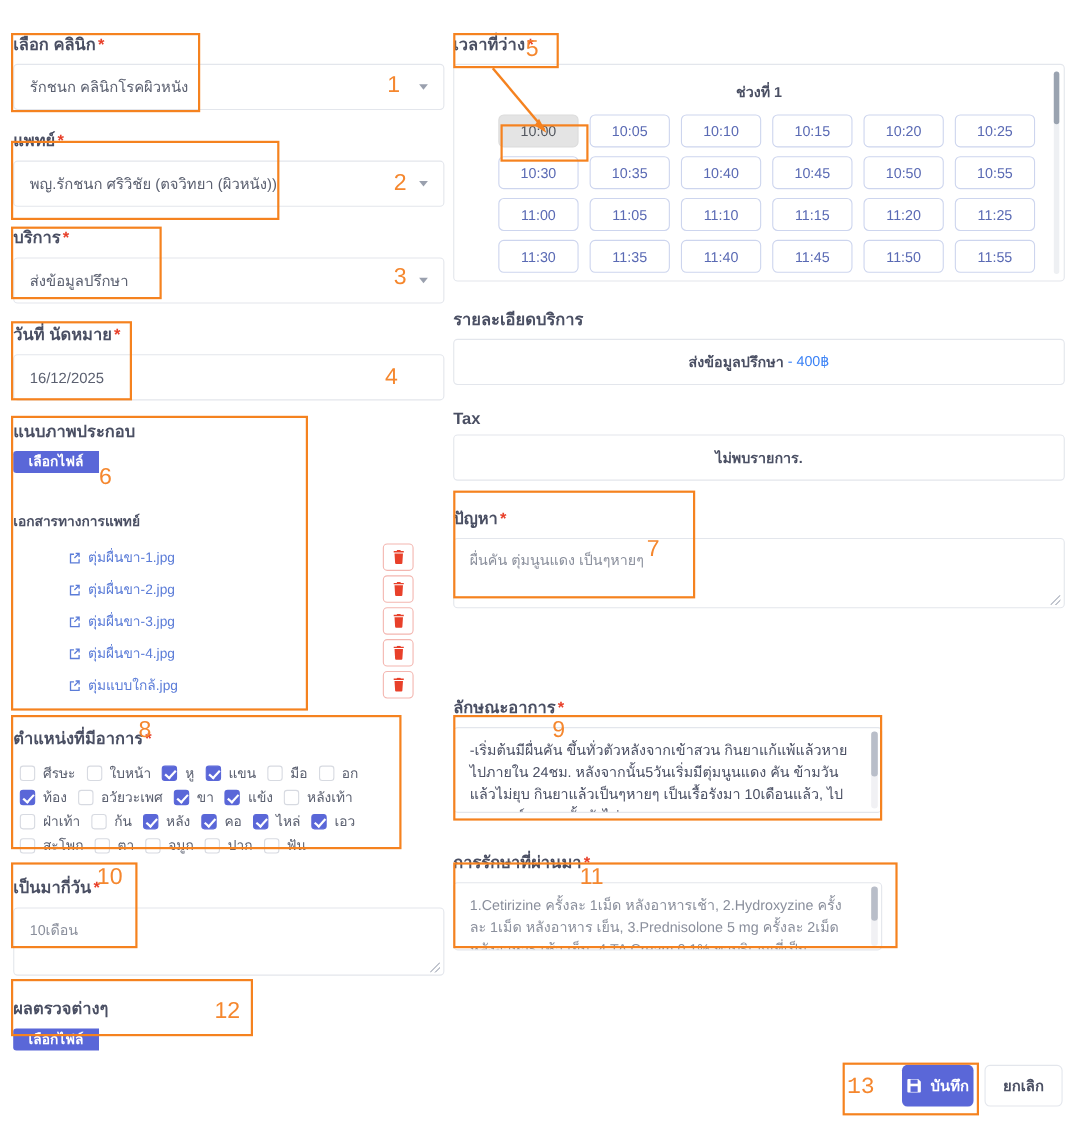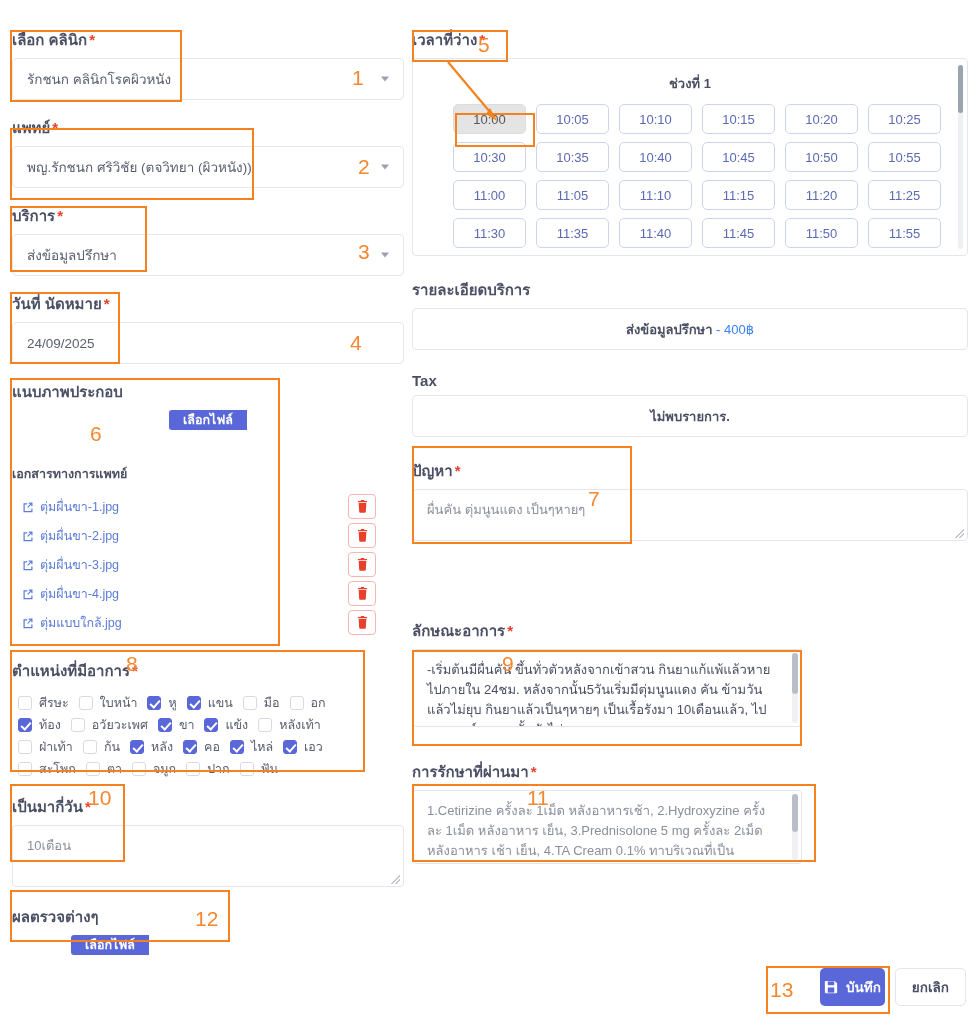--- a/index.html
+++ b/index.html
@@ -91,21 +91,21 @@
     font-weight: 400;
     z-index: 31;
     font-family: "Liberation Sans", sans-serif;
   }
 
   
   .col-l { position: absolute; left: 12px; top: 28px; width: 392px; }
   .grp { margin-bottom: 16px; }
 
   
-  .filepick { display: flex; align-items: center; height: 40px; flex-direction: column; }
+  .filepick { display: flex; align-items: flex-start; height: 40px; flex-direction: column; }
   .filebtn {
     background: #5a67d8;
     color: #fff;
     font-weight: bold;
     font-size: 12.5px;
     padding: 0 14px;
     display: flex; align-items: center;
     border-radius: 3px 0 0 3px;
     white-space: nowrap;
   }
@@ -120,20 +120,21 @@
     font-size: 13px;
   }
 
   .doc-head { font-size: 12.5px; font-weight: bold; color: #4a4f63; margin: 14px 0 8px 0; }
   .doc-row {
     display: flex; align-items: center;
     justify-content: space-between;
     height: 29px;
     padding-left: 10px;
     padding-right: 28px;
+    margin-left: 40px;
   }
   .doc-link { display: flex; align-items: center; gap: 6px; color: #5b7cd8; font-size: 12.5px; }
   .ext-ico { width: 12px; height: 12px; flex: none; }
   .trash-btn {
     width: 28px; height: 25px;
     border: 1px solid #f3b6b0;
     border-radius: 4px;
     display: flex; align-items: center; justify-content: center;
     background: #fff;
   }
@@ -251,21 +252,21 @@
       <span class="fld-label"><span>บริการ</span><span class="req">*</span></span>
       <div class="ctrl">
         <span class="val">ส่งข้อมูลปรึกษา</span>
         <span class="caret"></span>
       </div>
     </div>
 
     <div class="grp">
       <span class="fld-label"><span>วันที่ นัดหมาย</span><span class="req">*</span></span>
       <div class="ctrl">
-        <span class="val">24/09/2025</span>
+        <span class="val">16/12/2025</span>
       </div>
     </div>
 
     <div class="grp" style="margin-bottom:10px">
       <span class="fld-label">แนบภาพประกอบ</span>
       <div class="filepick">
         <div class="filebtn">เลือกไฟล์</div>
       </div>
 
       <div class="doc-head">เอกสารทางการแพทย์</div>
@@ -508,39 +509,39 @@
       </div>
     </div>
 
     <div class="grp" style="margin-top:22px">
       <span class="fld-label">Tax</span>
       <div class="ro-box">ไม่พบรายการ.</div>
     </div>
 
     <div class="grp" style="margin-top:22px">
       <span class="fld-label"><span>ปัญหา</span><span class="req">*</span></span>
-      <div class="ta" style="height:52px">
+      <div class="ta" style="height:64px">
         <span>ผื่นคัน ตุ่มนูนแดง เป็นๆหายๆ</span>
         <span class="resize"></span>
       </div>
     </div>
 
     <div class="grp" style="margin-top:78px">
       <span class="fld-label"><span>ลักษณะอาการ</span><span class="req">*</span></span>
       <div class="ta" style="height:78px;width:390px;color:#4a4f63;padding-right:20px">
         <span>-เริ่มต้นมีผื่นคัน ขึ้นทั่วตัวหลังจากเข้าสวน กินยาแก้แพ้แล้วหายไปภายใน 24ชม. หลังจากนั้น5วันเริ่มมีตุ่มนูนแดง คัน ข้ามวันแล้วไม่ยุบ กินยาแล้วเป็นๆหายๆ เป็นเรื้อรังมา 10เดือนแล้ว, ไปพบแพทย์หลายครั้ง ยังไม่หายขาด</span>
         <span class="ta-scroll">
             <i></i>
           </span>
       </div>
     </div>
 
     <div class="grp" style="margin-top:33px">
       <span class="fld-label"><span>การรักษาที่ผ่านมา</span><span class="req">*</span></span>
-      <div class="ta" style="height:74px;width:390px;padding-right:31px">
+      <div class="ta" style="height:62px;width:390px;padding-right:31px">
         <span>1.Cetirizine ครั้งละ 1เม็ด หลังอาหารเช้า, 2.Hydroxyzine ครั้งละ 1เม็ด หลังอาหาร เย็น, 3.Prednisolone 5 mg ครั้งละ 2เม็ด หลังอาหาร เช้า เย็น, 4.TA Cream 0.1% ทาบริเวณที่เป็น</span>
         <span class="ta-scroll">
             <i></i>
           </span>
       </div>
     </div>
   </div>
 
   <div class="btnbar">
     <div class="btn-save">
@@ -582,16 +583,16 @@
     <span class="num" style="left:358px; top:240px;">3</span>
     <span class="num" style="left:350px; top:331px;">4</span>
     <span class="num" style="left:478px; top:33px;">5</span>
     <span class="num" style="left:90px;  top:422px;">6</span>
     <span class="num" style="left:588px; top:487px;">7</span>
     <span class="num" style="left:126px; top:652px;">8</span>
     <span class="num" style="left:502px; top:652px;">9</span>
     <span class="num" style="left:88px;  top:786px;">10</span>
     <span class="num" style="left:527px; top:786px;">11</span>
     <span class="num" style="left:195px; top:907px;">12</span>
-    <span class="num" style="left:770px; top:978px;">13</span>
+    <span class="num" style="left:770px; top:978px;font-family:Liberation Mono, monospace;">13</span>
   </div>
 
 </div>
 
 </body></html>

